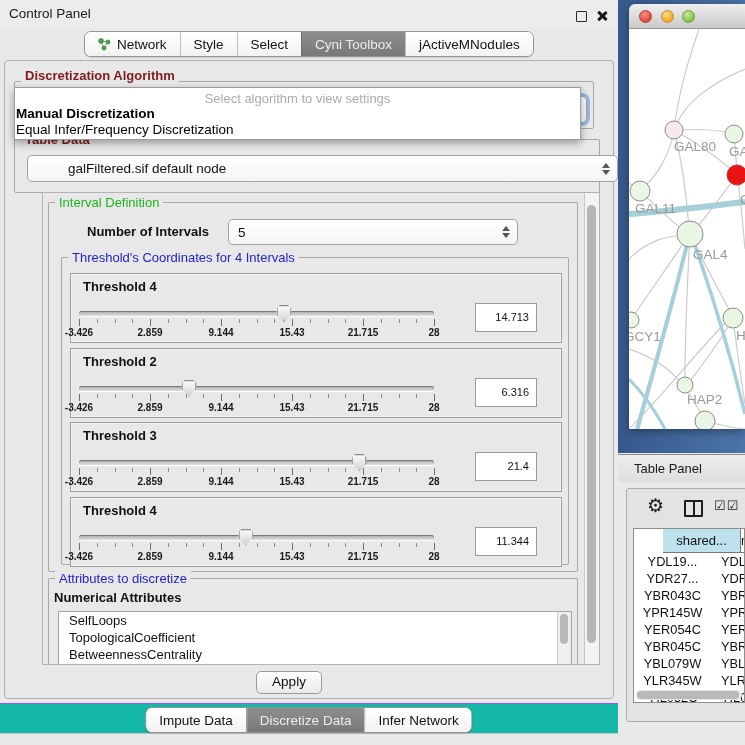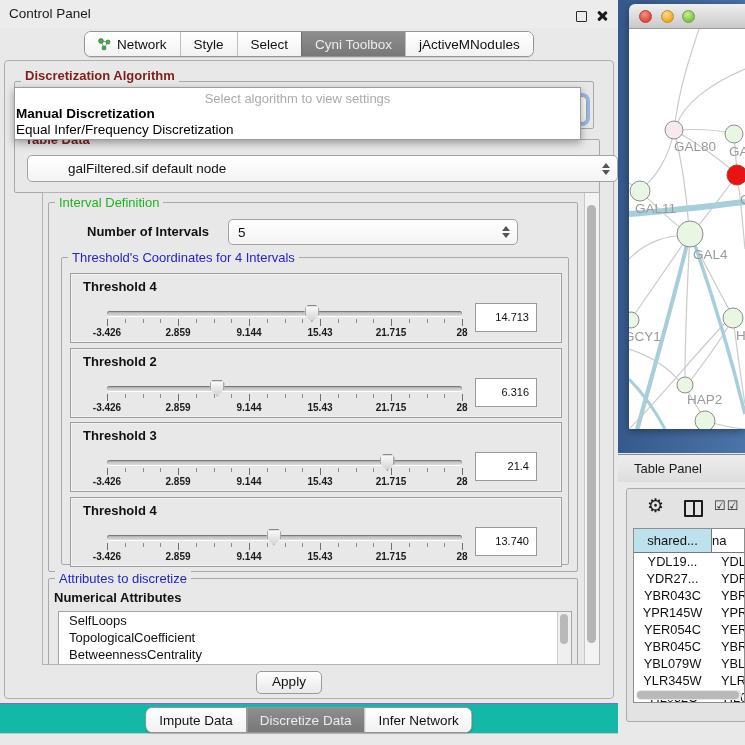--- a/index.html
+++ b/index.html
@@ -39,21 +39,21 @@
   #algo-popup .hint{position:absolute;top:3px;left:0;width:100%;text-align:center;font-size:13px;color:#ABABAB;}
   .popup-opt{position:absolute;left:1px;font-size:13.5px;color:#000;white-space:nowrap;}
   .popup-opt.b{font-weight:bold;}
   
   #scrollarea{position:absolute;left:37px;top:131px;width:556px;height:471px;border:1px solid #B3B3B3;background:#E8E8E8;overflow:hidden;}
   #vsb{position:absolute;right:0;top:0;bottom:0;width:14px;background:#F3F3F3;border-left:1px solid #C8C8C8;}
   #vsb .thumbv{position:absolute;left:2px;top:12px;width:9px;height:438px;background:#B5B5B5;border-radius:5px;}
   
   .thr-panel{position:relative;width:490px;height:68px;border:1px solid #9E9E9E;background:#E8E8E8;margin:0 0 4.5px 8px;box-shadow:inset 0 0 0 1px #F2F2F2;}
   .thr-label{position:absolute;left:12px;top:5px;font-size:13px;font-weight:bold;color:#111;}
-  .thr-slider{position:absolute;left:36px;top:0;width:355px;height:68px;}
+  .thr-slider{position:absolute;left:8px;top:0;width:355px;height:68px;}
   .track{position:absolute;left:0;top:37px;width:355px;height:5px;border-radius:3px;background:linear-gradient(#ACACAC,#DFDFDF);box-shadow:inset 0 1px 1px rgba(0,0,0,.35),0 1px 0 #fff;}
   .thumb{position:absolute;top:31px;width:15px;height:17px;transform:translateX(-50%);background:linear-gradient(#FEFEFE,#CFCFCF);clip-path:polygon(22% 0,78% 0,100% 22%,100% 56%,50% 100%,0 56%,0 22%);box-shadow:inset 0 0 0 1.2px #8A8A8A;}
   .tick{position:absolute;top:1px;width:1px;height:4px;background:#8A8A8A;}
   .tick.major{height:7px;background:#6F6F6F;}
   .tlab{position:absolute;top:53px;transform:translateX(-50%);font-size:10px;font-weight:bold;color:#1a1a1a;white-space:nowrap;}
   .valbox{position:absolute;left:404px;top:29px;width:53px;height:27px;background:#fff;border:1px solid #9A9A9A;font-size:11px;color:#111;text-align:right;line-height:27px;padding-right:7px;box-sizing:content-box;}
   
   #attr-list{position:absolute;left:9px;top:32px;width:512px;height:120px;background:#fff;border:1px solid #A5A5A5;overflow:hidden;}
   .list-item{font-size:13px;color:#111;padding:1px 0 1px 10px;white-space:nowrap;}
   #attr-vsb{position:absolute;right:0;top:0;bottom:0;width:13px;background:#EFEFEF;border-left:1px solid #CCC;}
@@ -71,21 +71,21 @@
   #netcanvas{height:400px;background:#fff;}
   #tp-header{position:absolute;left:0;top:454px;width:127px;height:27px;background:linear-gradient(#EDEDED,#DEDEDE);border-top:1px solid #8A8A8A;border-bottom:1px solid #B9B9B9;}
   #tp-header .t{position:absolute;left:16px;top:6px;font-size:13px;color:#1a1a1a;}
   #tp-body{position:absolute;left:0;top:482px;width:127px;height:263px;background:#E9E9E9;}
   #tp-inner{position:absolute;left:8px;top:6px;width:119px;height:232px;background:#E3E3E3;border:1px solid #ABABAB;border-radius:3px;}
   .gear{position:absolute;left:20px;top:6px;font-size:19px;color:#1c1c1c;line-height:22px;}
   .colicon{position:absolute;left:57px;top:11px;width:15px;height:13px;border:2px solid #1c1c1c;border-radius:1px;}
   .colicon span{position:absolute;left:50%;top:0;width:2px;height:100%;background:#1c1c1c;transform:translateX(-50%);}
   .checks{position:absolute;left:87px;top:9px;font-size:13px;color:#1c1c1c;letter-spacing:1px;}
   #mini-table{position:absolute;left:6px;top:39px;width:110px;height:173px;background:#fff;border:1px solid #8E8E8E;overflow:hidden;}
-  #mt-head{display:flex;height:23px;border-bottom:1px solid #777;}
+  #mt-head{display:flex;height:23px;border-bottom:1px solid #777;margin-left:29px;}
   #mt-head .c1{width:77px;background:var(--header-cell);border-right:1px solid #777;font-size:13px;color:#111;text-align:center;line-height:23px;overflow:hidden;white-space:nowrap;}
   #mt-head .c2{flex:1;font-size:13px;color:#111;line-height:23px;overflow:hidden;white-space:nowrap;}
   .mt-row{display:flex;height:17px;font-size:12.8px;color:#111;}
   .mt-row .c1{width:77px;text-align:center;line-height:17px;border-right:1px solid #fff;overflow:hidden;white-space:nowrap;}
   .mt-row .c2{flex:1;line-height:17px;padding-left:9px;overflow:hidden;white-space:nowrap;}
   #mt-hsb{position:absolute;left:2px;right:2px;bottom:2px;height:10px;background:#E6E6E6;border-radius:5px;}
   #mt-hsb .thumbh{position:absolute;left:1px;top:1px;width:96%;height:8px;background:#B9B9B9;border-radius:4px;}
   svg text{font-family:"Liberation Sans",sans-serif;}
 </style>
 </head>
@@ -299,21 +299,21 @@
                   <div class="tick" style="left: 337.25px; top: 45px;"></div>
                   <div class="tick major" style="left: 355px; top: 45px;"></div>
                   <div class="tlab" style="left: 0px;">-3.426</div>
                   <div class="tlab" style="left: 71px;">2.859</div>
                   <div class="tlab" style="left: 142px;">9.144</div>
                   <div class="tlab" style="left: 213px;">15.43</div>
                   <div class="tlab" style="left: 284px;">21.715</div>
                   <div class="tlab" style="left: 355px;">28</div>
                   <div class="thumb" style="left: 166.848px;"></div>
                 </div>
-                <div class="valbox">13.740</div>
+                <div class="valbox">11.344</div>
               </div>
             </div>
         </div>
       </div>
 
       <div class="groupbox" style="left:5px;top:385px;width:528px;height:150px;">
         <span class="gtitle blue">Attributes to discretize</span>
         <span style="position:absolute;left:5px;top:11px;font-size:13px;font-weight:bold;color:#111;">Numerical Attributes</span>
         <div id="attr-list">
           <div id="attr-items">

